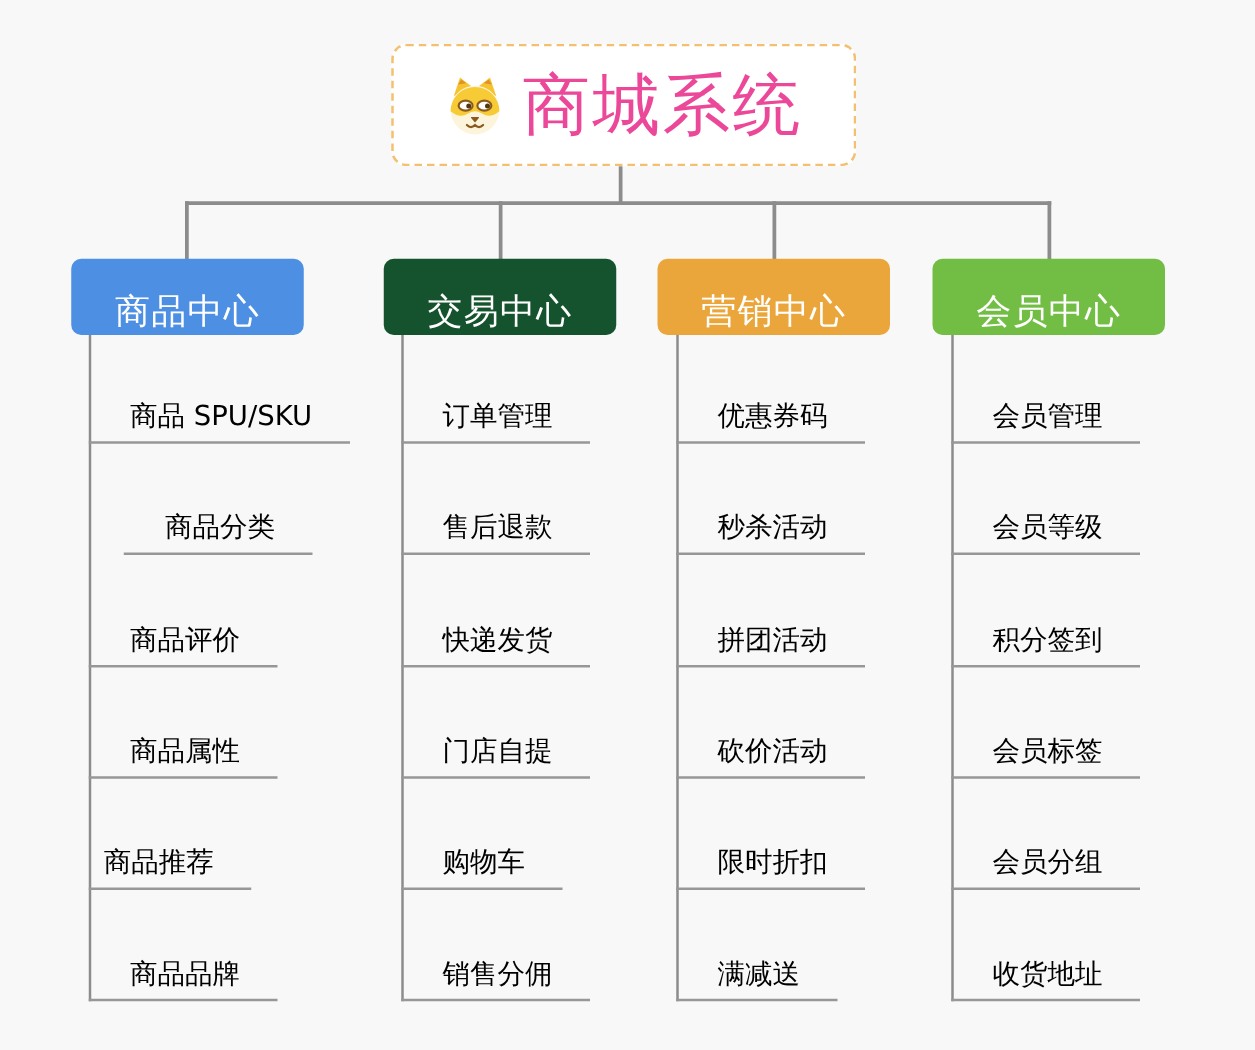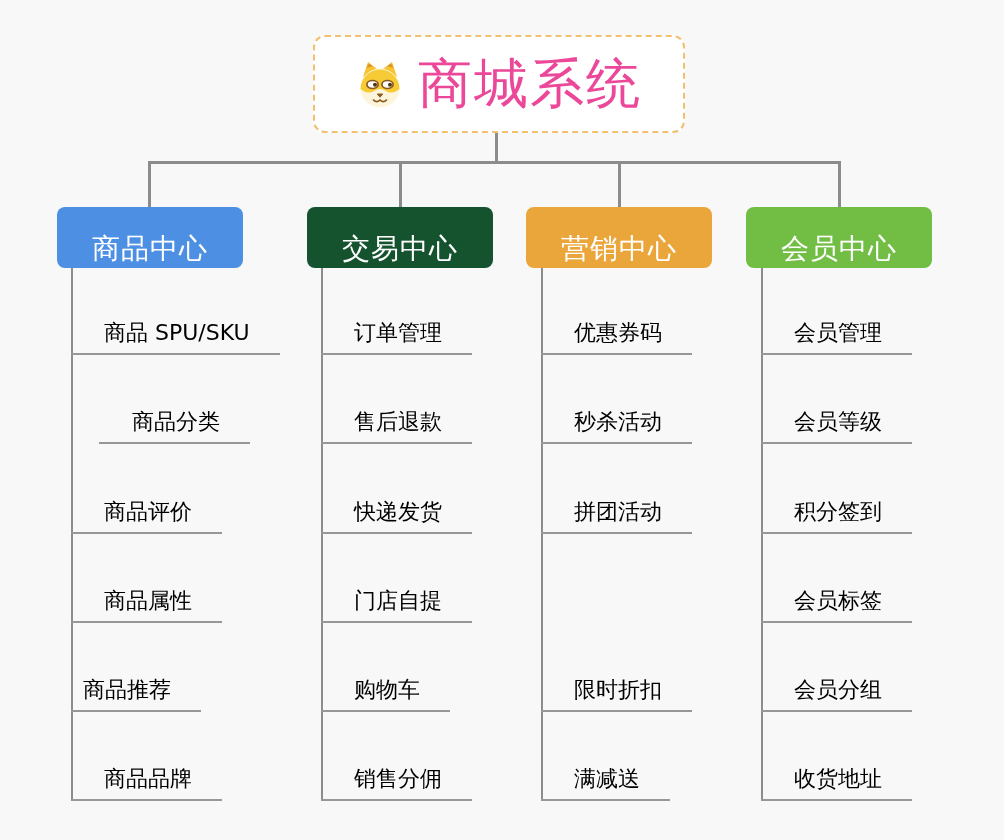--- a/index.html
+++ b/index.html
@@ -150,20 +150,21 @@
   <div class="leaf" style="left:321px; top:311px;">订单管理</div>
   <div class="leaf" style="left:321px; top:400px;">售后退款</div>
   <div class="leaf" style="left:321px; top:490px;">快递发货</div>
   <div class="leaf" style="left:321px; top:579px;text-align:right;">门店自提</div>
   <div class="leaf" style="left:321px; top:668px;">购物车</div>
   <div class="leaf" style="left:321px; top:757px;">销售分佣</div>
 
   <div class="leaf" style="left:541px; top:311px;">优惠券码</div>
   <div class="leaf" style="left:541px; top:400px;">秒杀活动</div>
   <div class="leaf" style="left:541px; top:490px;">拼团活动</div>
+  <div class="leaf" style="left:541px; top:579px;">砍价活动</div>
   <div class="leaf" style="left:541px; top:668px;">限时折扣</div>
   <div class="leaf" style="left:541px; top:757px;">满减送</div>
 
   <div class="leaf" style="left:761px; top:311px;">会员管理</div>
   <div class="leaf" style="left:761px; top:400px;">会员等级</div>
   <div class="leaf" style="left:761px; top:490px;">积分签到</div>
   <div class="leaf" style="left:761px; top:579px;">会员标签</div>
   <div class="leaf" style="left:761px; top:668px;">会员分组</div>
   <div class="leaf" style="left:761px; top:757px;">收货地址</div>
 

